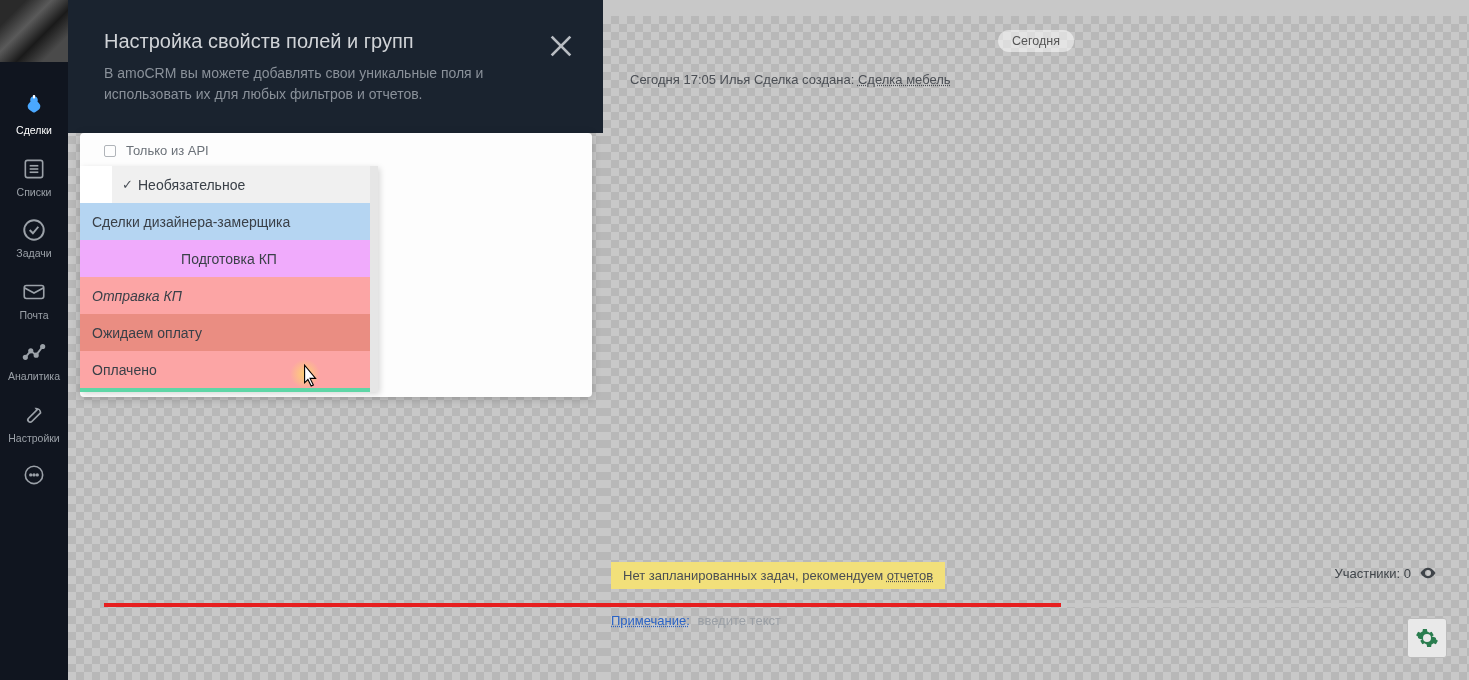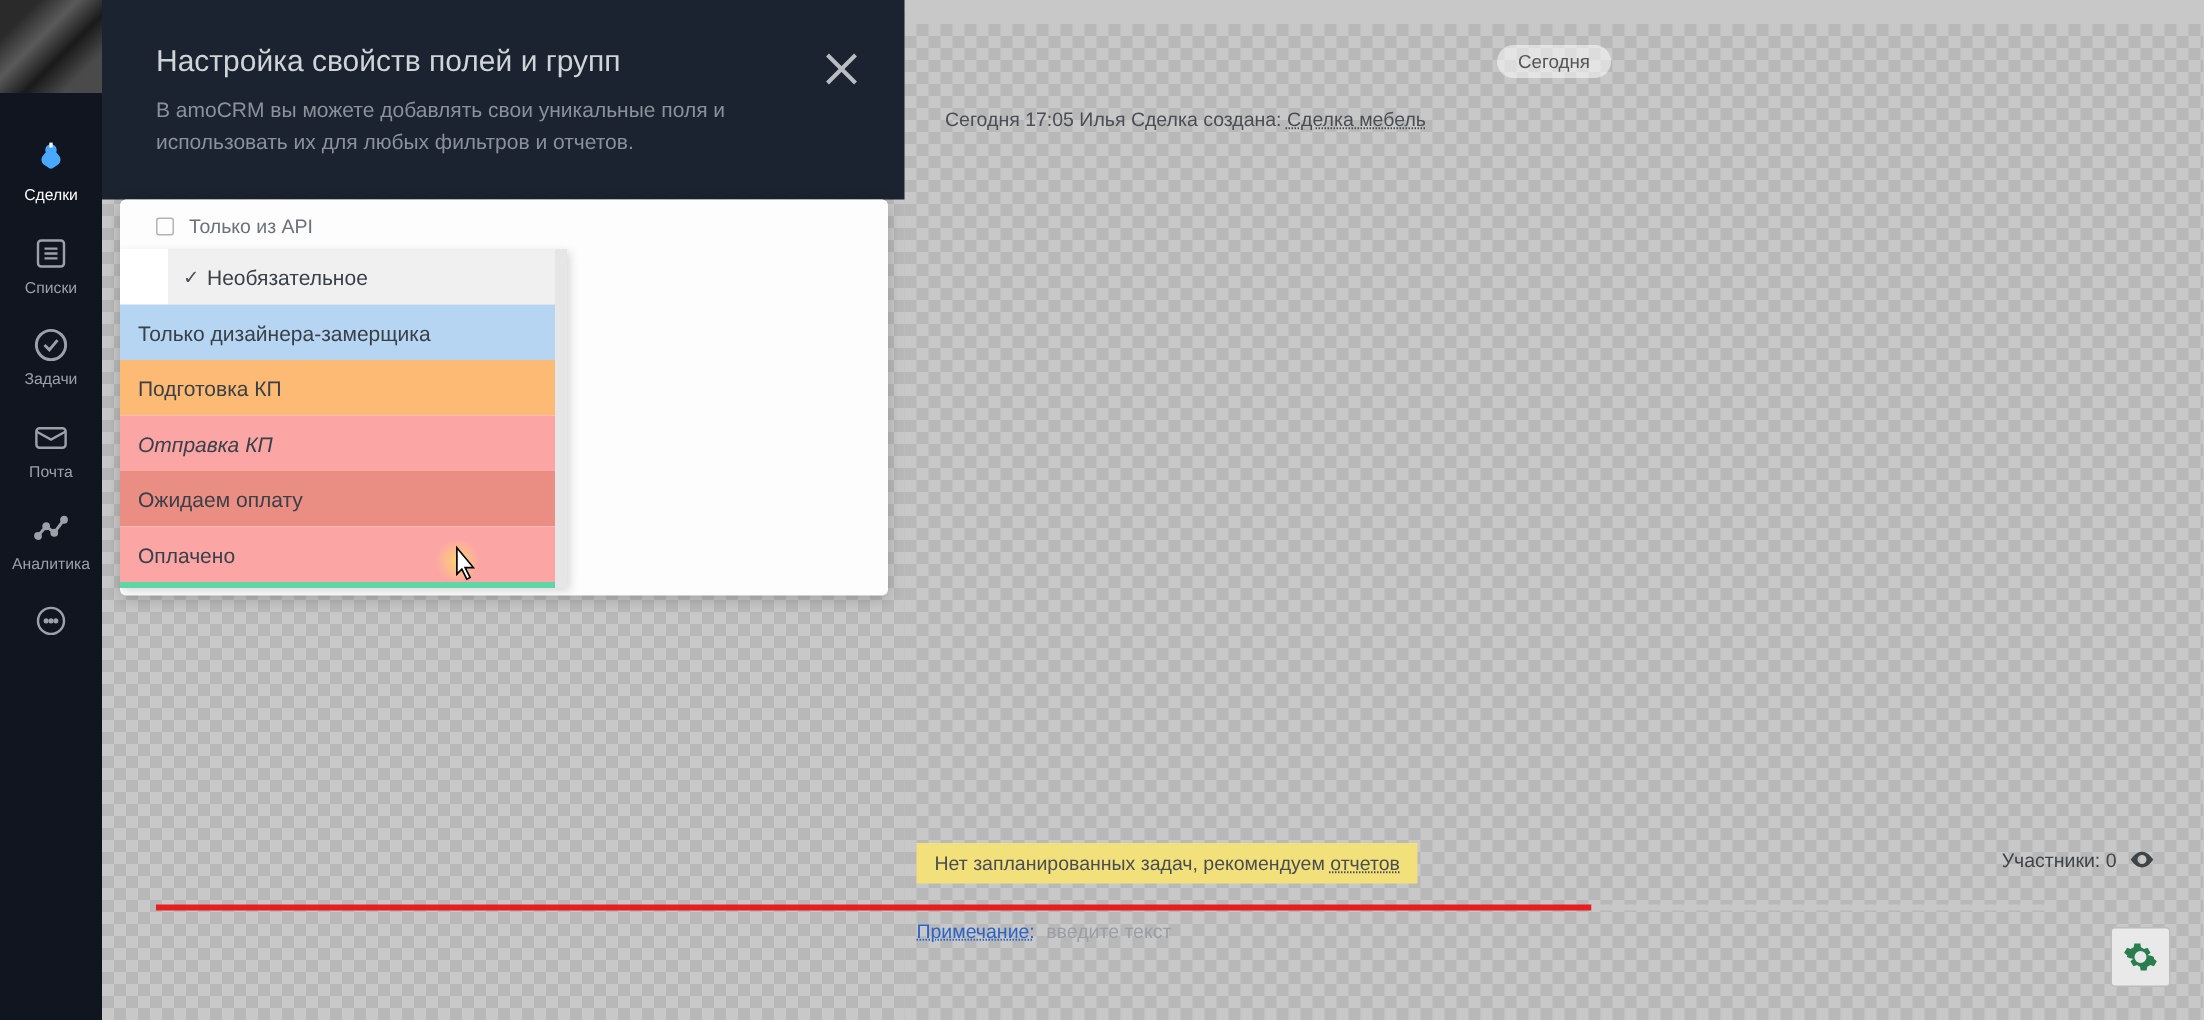--- a/index.html
+++ b/index.html
@@ -128,21 +128,21 @@
     }
     .dd-row.selected::before {
       content: "✓";
       position: absolute;
       left: 10px;
       color: #4a5058;
       font-size: 13px;
     }
     .dd-row.selected { padding-left: 26px; background: #f0f0f0; margin-left: 32px; }
     .dd-row.hover { background: #b5d5f2; }
-    .dd-row.yellow { background: #fdba74; }
+    .dd-row.yellow { background: #f0abfc; justify-content: center; }
     .dd-row.orange { background: #fca5a5; font-style: italic; }
     .dd-row.red { background: #ea8d82; }
     .dd-row.white { background: #fca5a5; }
     .dd-bottom-bar { height: 4px; background: #5ed6a6; }
     .dd-scrollbar {
       position: absolute;
       right: 0; top: 0;
       width: 8px; height: 100%;
       background: #e6e6e6;
     }
@@ -322,20 +322,28 @@
     <span class="sidebar-icon">
       <svg viewBox="0 0 24 24" fill="none" stroke="currentColor" stroke-width="1.8">
           <path d="M4 16 L9 10 L14 14 L20 6"></path>
           <circle cx="4" cy="16" r="1.5" fill="currentColor"></circle>
           <circle cx="9" cy="10" r="1.5" fill="currentColor"></circle>
           <circle cx="14" cy="14" r="1.5" fill="currentColor"></circle>
           <circle cx="20" cy="6" r="1.5" fill="currentColor"></circle>
         </svg>
     </span>
     <span class="sidebar-label">Аналитика</span>
+  </div>
+  <div class="sidebar-item">
+    <span class="sidebar-icon">
+      <svg viewBox="0 0 24 24" fill="none" stroke="currentColor" stroke-width="1.6">
+          <path d="M14 6 a4 4 0 0 1 4 4 l-8 8 a2 2 0 0 1 -3 -3 l8 -8 a4 4 0 0 1 -1 -1z"></path>
+        </svg>
+    </span>
+    <span class="sidebar-label">Настройки</span>
   </div>
   <div class="sidebar-item">
     <span class="sidebar-icon">
       <svg viewBox="0 0 24 24" fill="none" stroke="currentColor" stroke-width="1.5">
           <circle cx="12" cy="11" r="8"></circle>
           <circle cx="9" cy="11" r="0.8" fill="currentColor"></circle>
           <circle cx="12" cy="11" r="0.8" fill="currentColor"></circle>
           <circle cx="15" cy="11" r="0.8" fill="currentColor"></circle>
         </svg>
     </span>
@@ -358,21 +366,21 @@
 <div class="white-panel">
   <div class="api-row">
     <span class="api-checkbox"></span>
     <span>Только из API</span>
   </div>
   <div class="dropdown-block">
     <div class="dd-row selected">
         <span>Необязательное</span>
       </div>
     <div class="dd-row hover">
-        <span>Только дизайнера-замерщика</span>
+        <span>Сделки дизайнера-замерщика</span>
       </div>
     <div class="dd-row yellow">
         <span>Подготовка КП</span>
       </div>
     <div class="dd-row orange">
         <span>Отправка КП</span>
       </div>
     <div class="dd-row red">
         <span>Ожидаем оплату</span>
       </div>

